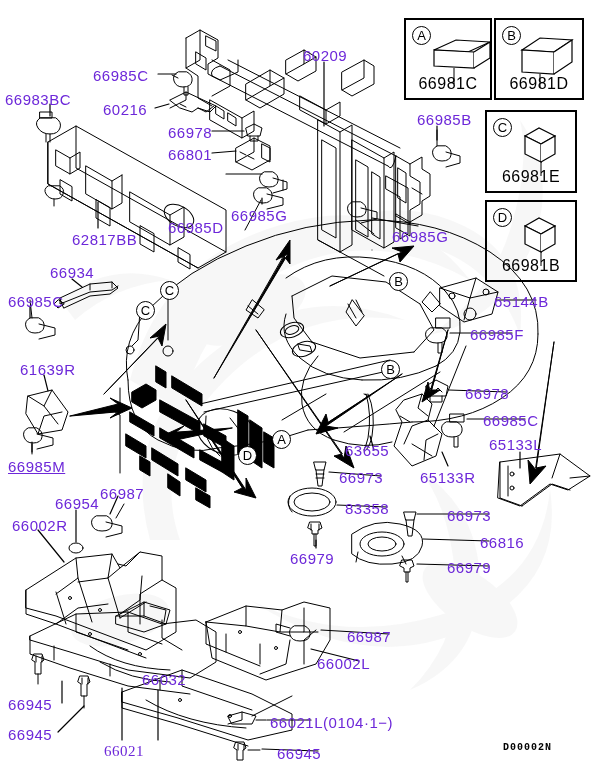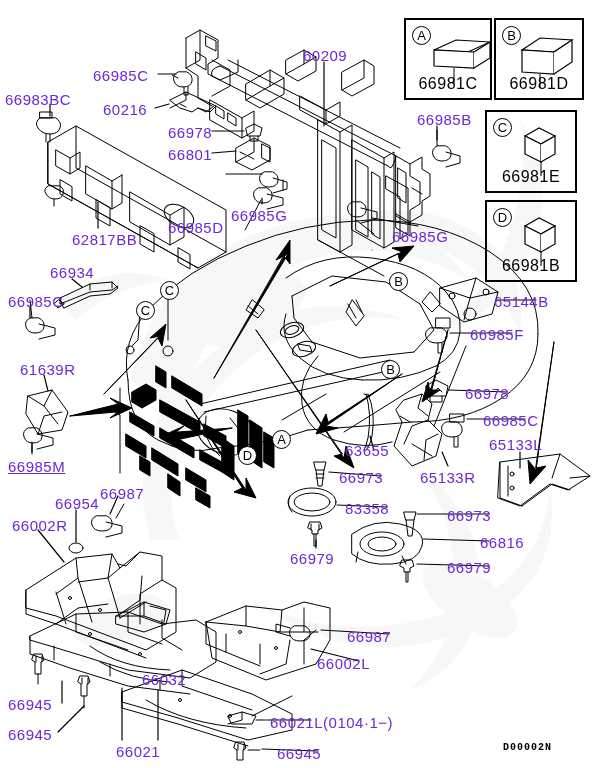--- a/index.html
+++ b/index.html
@@ -614,21 +614,21 @@
   <span class="lbl" style="left:345px;top:443px;">63655</span>
   <span class="lbl" style="left:339px;top:470px;">66973</span>
   <span class="lbl" style="left:345px;top:501px;">83358</span>
   <span class="lbl" style="left:290px;top:551px;">66979</span>
   <span class="lbl" style="left:447px;top:508px;">66973</span>
   <span class="lbl" style="left:447px;top:535px;margin-left:33px;">66816</span>
   <span class="lbl" style="left:447px;top:560px;">66979</span>
 
   <span class="lbl" style="left:8px;top:697px;">66945</span>
   <span class="lbl" style="left:8px;top:727px;">66945</span>
-  <span class="lbl" style="left:116px;top:744px;">66021</span>
+  <span class="lbl" style="left:104px;top:744px;font-family:Liberation Serif, serif;">66021</span>
   <span class="lbl" style="left:142px;top:672px;">66032</span>
   <span class="lbl" style="left:347px;top:629px;">66987</span>
   <span class="lbl" style="left:317px;top:656px;">66002L</span>
   <span class="lbl" style="left:270px;top:715px;">66021L(0104·1−)</span>
   <span class="lbl" style="left:277px;top:746px;">66945</span>
 
 
   <span class="footer-code" style="left:503px;top:742px;">D00002N</span>
 
 </div>

